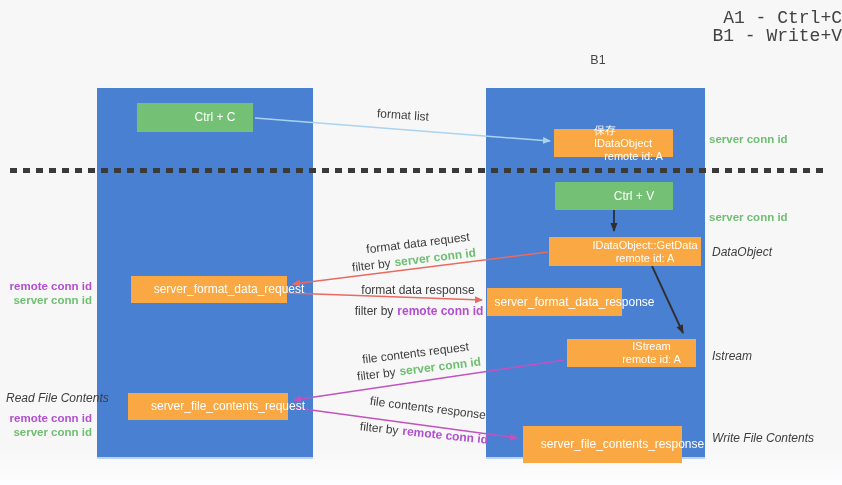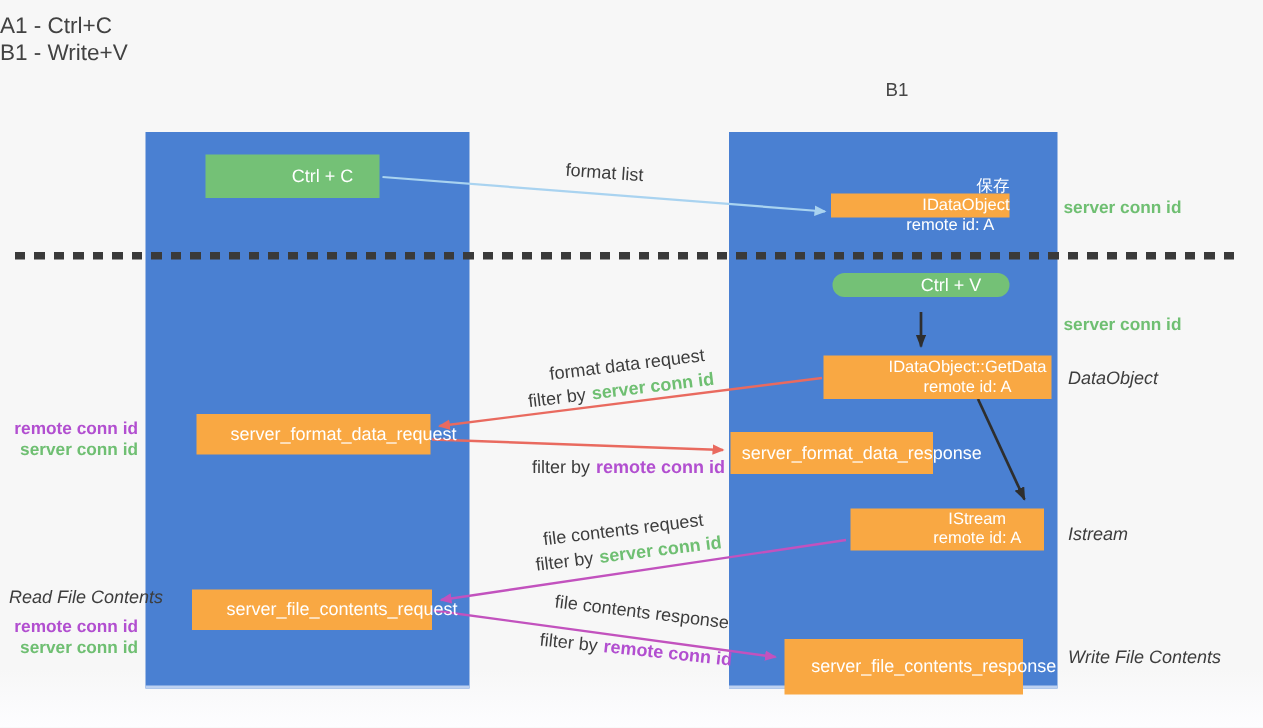--- a/index.html
+++ b/index.html
@@ -5,40 +5,40 @@
   :root{
     --bg:#f8f8f8; --lane-blue:#4a80d2; --node-orange:#f9a843; --node-green:#74c176;
     --green-text:#6fbf72; --purple-text:#b24fd0; --red-arrow:#e96a5f;
     --magenta-arrow:#c252be; --light-blue-arrow:#a9d3f0; --dark-text:#3d3d3d;
   }
   *{margin:0;padding:0;box-sizing:border-box;}
   html,body{background:var(--bg);}
   body{font-family:"Liberation Sans",sans-serif;color:var(--dark-text);}
   .stage{position:relative;width:842px;height:485px;background:linear-gradient(#f7f7f7 92%,#fdfdff);overflow:hidden;}
 
-  .title{position:absolute;left:0;right:0;top:9px;text-align:left;font-size:15px;line-height:18px;color:#424242;}
+  .title{position:absolute;left:0;right:0;top:9px;text-align:right;font-size:18px;line-height:18px;color:#424242;font-family:Liberation Mono, monospace;}
 
   .lane-header{position:absolute;width:120px;text-align:center;font-size:12.5px;line-height:14px;color:#474747;}
   .lane-header.left{left:145px;top:53px;}
   .lane-header.right{left:538px;top:53px;}
 
   .lane{position:absolute;top:88px;height:371px;background:var(--lane-blue);border-bottom:2px solid #bdd1f1;}
   .lane.left{left:97px;width:216px;}
   .lane.right{left:486px;width:219px;}
 
   svg.overlay{position:absolute;left:0;top:0;z-index:2;}
   .ln-lb{stroke:var(--light-blue-arrow);stroke-width:1.5;}
   .ln-bk{stroke:#2e2e2e;stroke-width:1.8;}
   .ln-rd{stroke:var(--red-arrow);stroke-width:1.6;}
   .ln-mg{stroke:var(--magenta-arrow);stroke-width:1.6;}
   .mk-lb{fill:var(--light-blue-arrow);} .mk-bk{fill:#2e2e2e;}
   .mk-rd{fill:var(--red-arrow);} .mk-mg{fill:var(--magenta-arrow);}
 
   .node{position:absolute;z-index:3;display:flex;flex-direction:column;align-items:center;justify-content:center;
-        color:#fff;font-size:12px;text-align:right;padding-left:40px;}
+        color:#fff;font-size:12px;text-align:left;padding-left:40px;}
   .node.orange{background:var(--node-orange);}
   .node.green{background:var(--node-green);}
   .node .l{line-height:13px;}
   .node.two{font-size:11px;}
 
   .alabel{position:absolute;z-index:4;font-size:12px;color:#3d3d3d;text-align:center;white-space:nowrap;}
   .rot-n7{transform:rotate(-7deg);} .rot-p7{transform:rotate(7deg);}
   .rot-p6{transform:rotate(6deg);} .rot-p4{transform:rotate(4deg);}
   .green-b{color:var(--green-text);font-weight:bold;}
   .purple-b{color:var(--purple-text);font-weight:bold;}
@@ -91,26 +91,26 @@
     <line class="ln-rd" x1="548" y1="252" x2="293" y2="284" marker-end="url(#mrd)"></line>
     <line class="ln-rd" x1="288" y1="293" x2="482" y2="300" marker-end="url(#mrd)"></line>
     <line class="ln-mg" x1="564" y1="360" x2="294" y2="400" marker-end="url(#mmg)"></line>
     <line class="ln-mg" x1="289" y1="407" x2="517" y2="438" marker-end="url(#mmg)"></line>
   </svg>
 
   <div class="node green" style="left:137px;top:103px;width:116px;height:29px;">
     <div class="l">Ctrl + C</div>
   </div>
 
-  <div class="node orange two" style="left:554px;top:129px;width:119px;height:16px;">
+  <div class="node orange two" style="left:554px;top:129px;width:119px;height:28px;">
     <div class="l">保存IDataObject</div>
     <div class="l">remote id: A</div>
   </div>
 
-  <div class="node green" style="left:555px;top:182px;width:118px;height:16px;border-radius:10px;">
+  <div class="node green" style="left:555px;top:182px;width:118px;height:28px;">
     <div class="l">Ctrl + V</div>
   </div>
 
   <div class="node orange two" style="left:549px;top:237px;width:152px;height:29px;">
     <div class="l">IDataObject::GetData</div>
     <div class="l">remote id: A</div>
   </div>
 
   <div class="node orange" style="left:131px;top:276px;width:156px;height:27px;">
     <div class="l">server_format_data_request</div>
@@ -133,20 +133,21 @@
     <div class="l">server_file_contents_response</div>
   </div>
 
   <div class="alabel rot-p4" style="left:358px;top:108px;width:90px;">format list</div>
 
   <div class="alabel rot-n7" style="left:358px;top:236px;width:120px;">format data request</div>
   <div class="alabel filter rot-n7" style="left:343px;top:253px;width:142px;">
     <span class="fw">filter by</span><span class="green-b">server conn id</span>
   </div>
 
+  <div class="alabel" style="left:358px;top:283px;width:120px;">format data response</div>
   <div class="alabel filter" style="left:340px;top:304px;width:158px;">
     <span class="fw">filter by</span><span class="purple-b">remote conn id</span>
   </div>
 
   <div class="alabel rot-n7" style="left:353px;top:346px;width:125px;">file contents request</div>
   <div class="alabel filter rot-n7" style="left:348px;top:362px;width:142px;">
     <span class="fw">filter by</span><span class="green-b">server conn id</span>
   </div>
 
   <div class="alabel rot-p7" style="left:363px;top:401px;width:130px;">file contents response</div>

